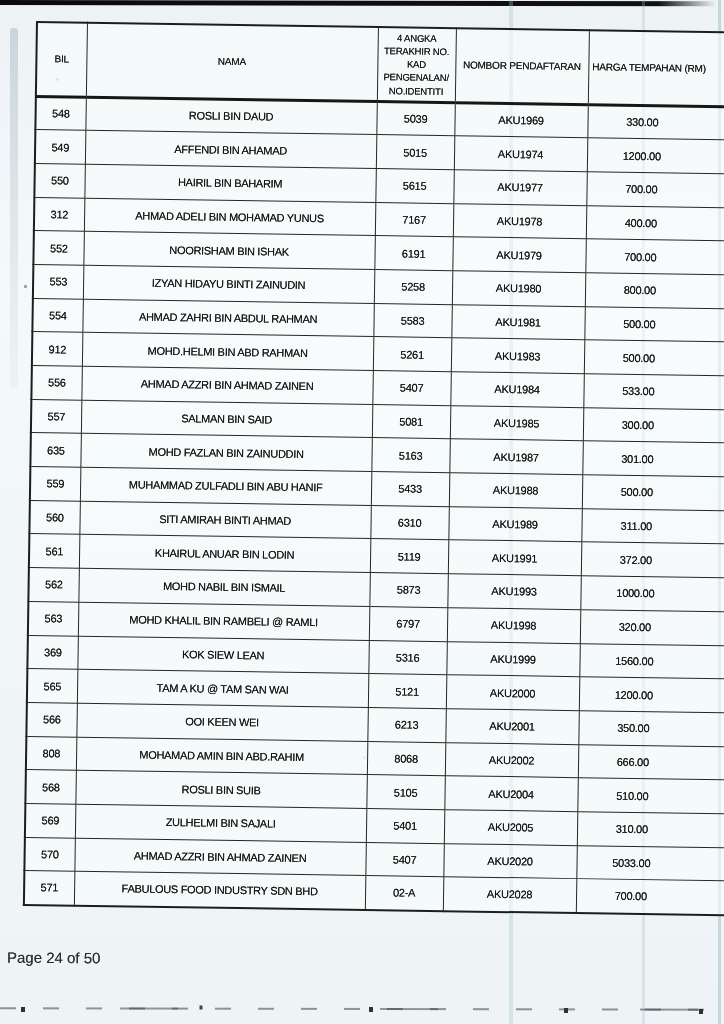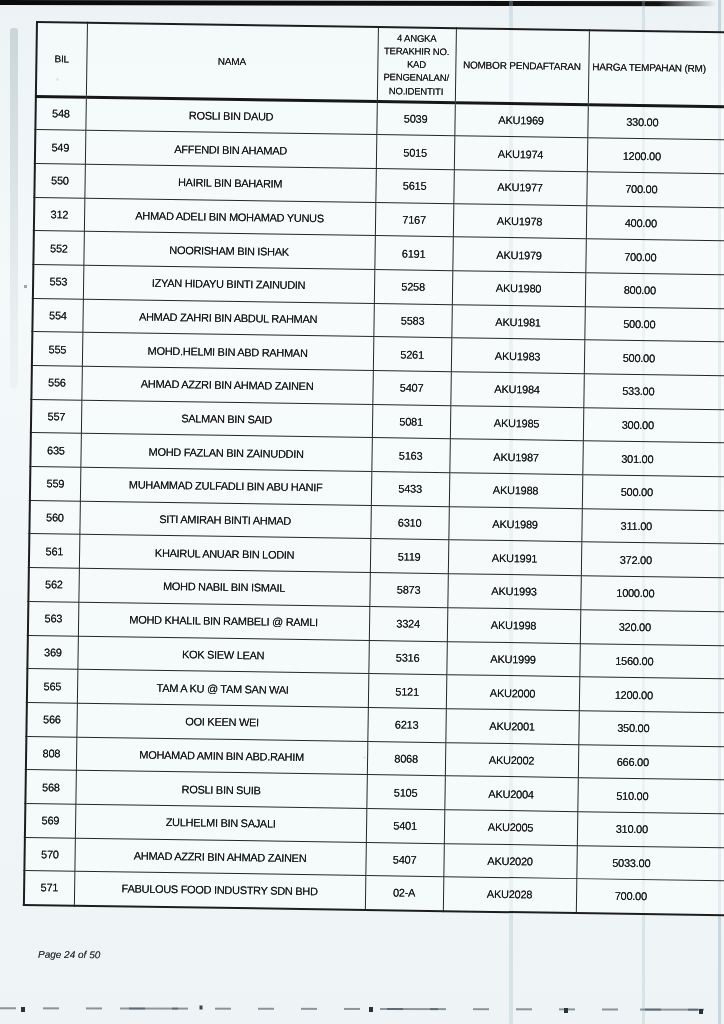--- a/index.html
+++ b/index.html
@@ -91,25 +91,24 @@
   .doc-table tbody tr { height: 33.7px; }
   .doc-table tbody td {
     font-size: 11px;
     letter-spacing: -0.25px;
     white-space: nowrap;
   }
   .doc-table tbody td.c-harga { padding-right: 52px; }
   .doc-table tbody td.c-nama  { letter-spacing: -0.3px; }
   
   .footer-left {
-    position: absolute; left: 38px; top: 949px;
-    font-size: 10px; color: #2e2e2e;
+    position: absolute; left: 7px; top: 949px;
+    font-size: 15px; color: #2e2e2e;
     text-shadow: 0 0 0.5px rgba(40,40,40,0.7);
     transform: rotate(0.4deg);
-    font-style: italic;
   }
   .footer-right {
     position: absolute; left: 706px; top: 961px;
     font-size: 11px; color: #2e2e2e;
     text-shadow: 0 0 0.5px rgba(40,40,40,0.7);
     padding-left: 34px;
   }
 </style>
 </head>
 <body>
@@ -185,21 +184,21 @@
             <td class="c-harga">800.00</td>
           </tr>
           <tr>
             <td class="c-bil">554</td>
             <td class="c-nama">AHMAD ZAHRI BIN ABDUL RAHMAN</td>
             <td class="c-id4">5583</td>
             <td class="c-nombor">AKU1981</td>
             <td class="c-harga">500.00</td>
           </tr>
           <tr>
-            <td class="c-bil">555</td>
+            <td class="c-bil">912</td>
             <td class="c-nama">MOHD.HELMI BIN ABD RAHMAN</td>
             <td class="c-id4">5261</td>
             <td class="c-nombor">AKU1983</td>
             <td class="c-harga">500.00</td>
           </tr>
           <tr>
             <td class="c-bil">556</td>
             <td class="c-nama">AHMAD AZZRI BIN AHMAD ZAINEN</td>
             <td class="c-id4">5407</td>
             <td class="c-nombor">AKU1984</td>
@@ -243,21 +242,21 @@
           <tr>
             <td class="c-bil">562</td>
             <td class="c-nama">MOHD NABIL BIN ISMAIL</td>
             <td class="c-id4">5873</td>
             <td class="c-nombor">AKU1993</td>
             <td class="c-harga">1000.00</td>
           </tr>
           <tr>
             <td class="c-bil">563</td>
             <td class="c-nama">MOHD KHALIL BIN RAMBELI @ RAMLI</td>
-            <td class="c-id4">3324</td>
+            <td class="c-id4">6797</td>
             <td class="c-nombor">AKU1998</td>
             <td class="c-harga">320.00</td>
           </tr>
           <tr>
             <td class="c-bil">369</td>
             <td class="c-nama">KOK SIEW LEAN</td>
             <td class="c-id4">5316</td>
             <td class="c-nombor">AKU1999</td>
             <td class="c-harga">1560.00</td>
           </tr>

